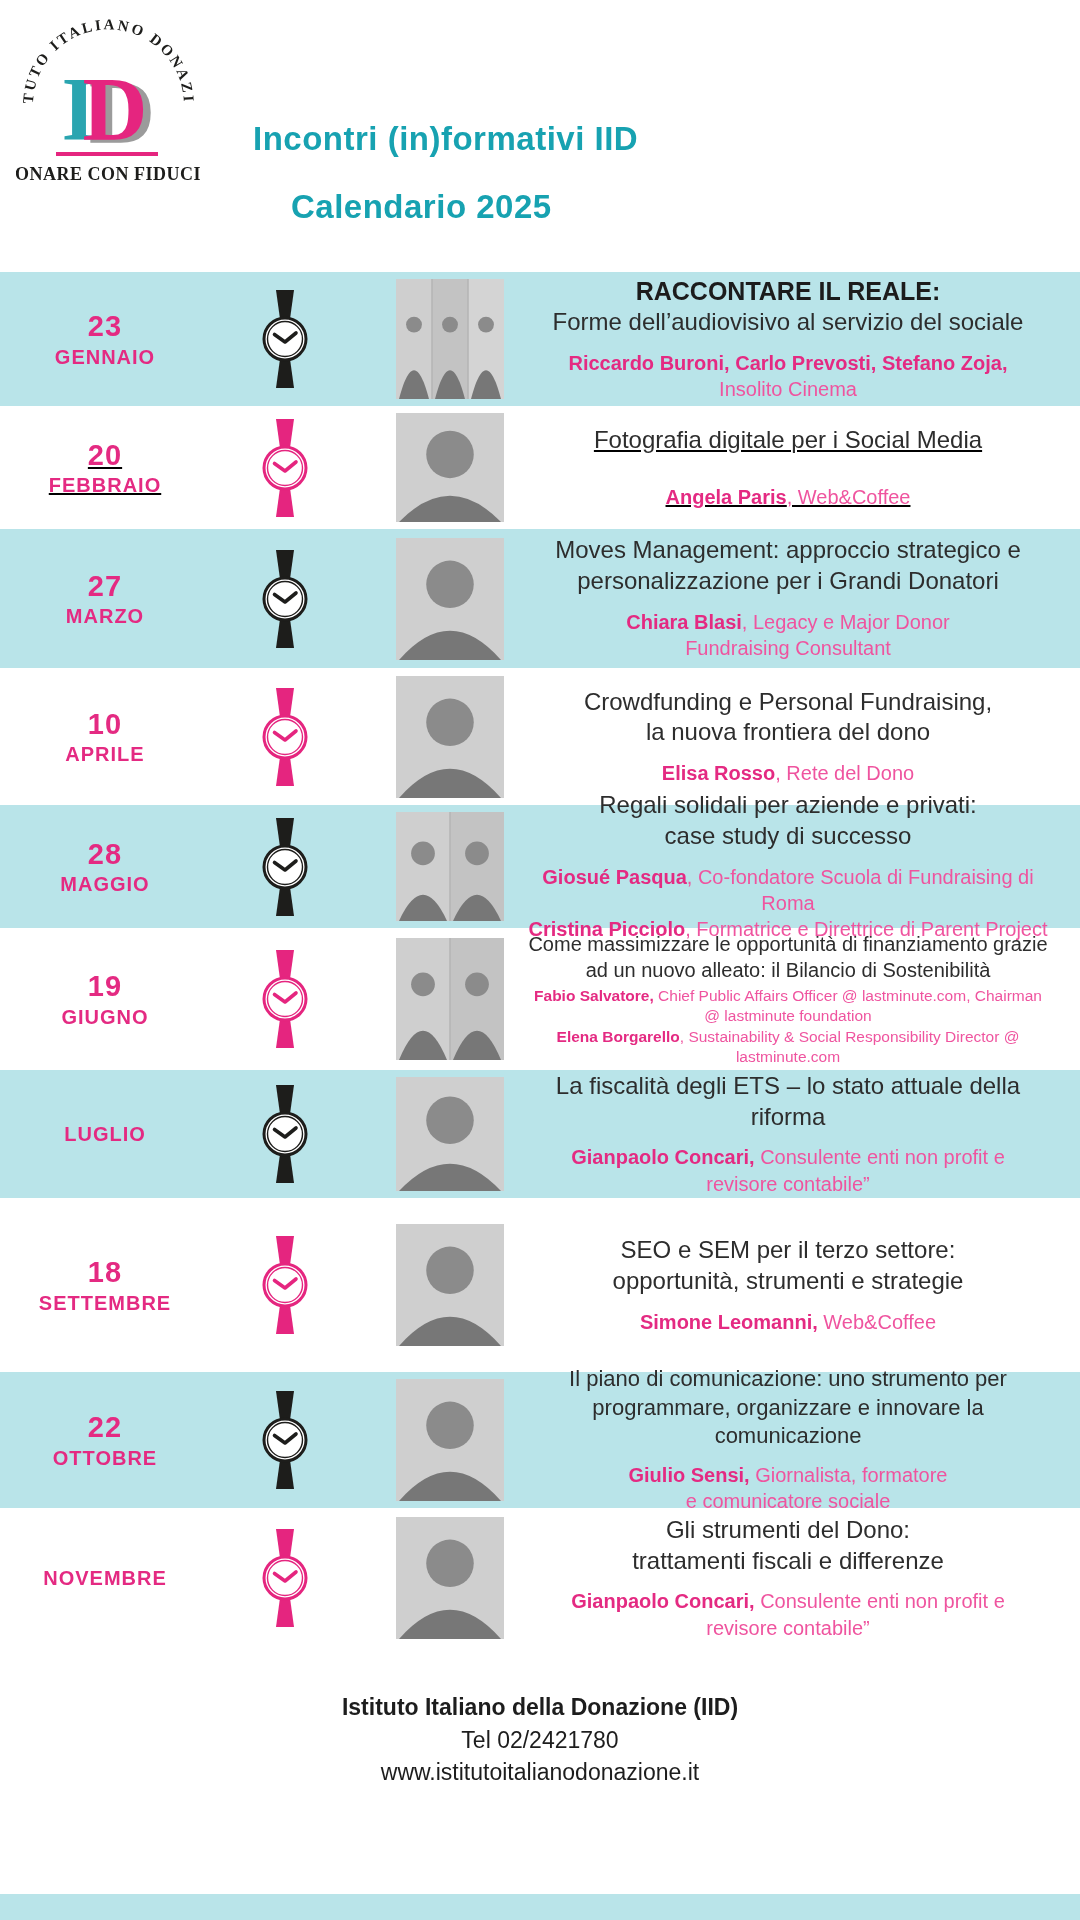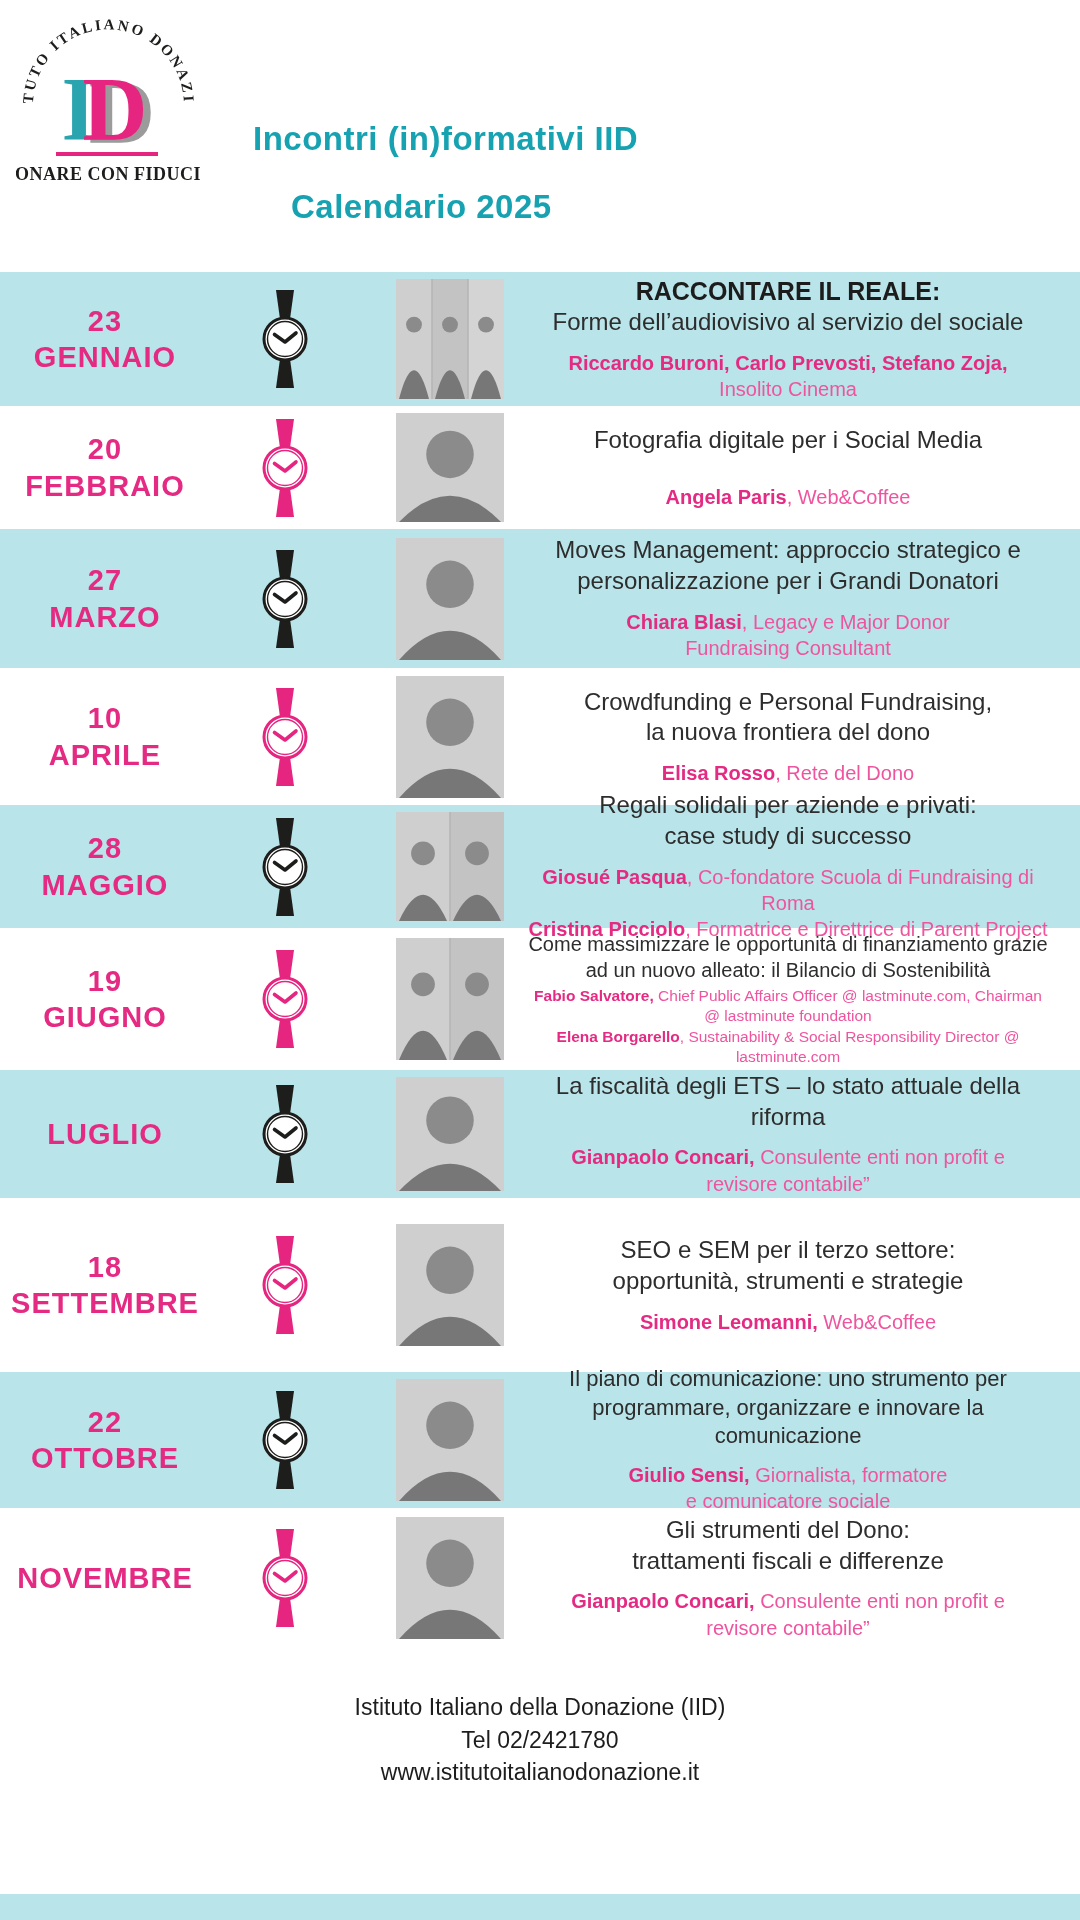--- a/index.html
+++ b/index.html
@@ -18,37 +18,37 @@
   .subtitle{
     position:absolute;left:291px;top:188px;
     font-size:33px;font-weight:bold;color:#17a2b1;letter-spacing:.5px;
   }
   
   .rows{position:absolute;top:272px;left:0;width:1080px;}
   .row{display:flex;align-items:center;background:#ffffff;}
   .row.teal{background:#b9e4e9;}
   .date-col{width:210px;text-align:center;color:#e42a82;font-weight:bold;line-height:1.25;}
   .date-day{font-size:29px;letter-spacing:1px;}
-  .date-month{font-size:29px;letter-spacing:1px;}
+  .date-month{font-size:20px;letter-spacing:1px;}
   .watch-col{width:150px;display:flex;justify-content:center;align-items:center;}
   .photo-col{width:108px;margin-left:36px;flex:0 0 auto;font-size:0;}
   .text-col{flex:1;text-align:center;padding:0 20px 0 12px;}
   .event-title{font-size:24px;color:#2d2d2d;line-height:1.28;}
   .event-title .tbold{font-weight:bold;color:#1c1c1c;font-size:25px;}
   .speakers{font-size:20px;margin-top:12px;line-height:1.32;}
   .speakers.roomy{margin-top:28px;}
   .speaker-name{color:#e42a82;font-weight:bold;}
   .speaker-role{color:#ef549f;}
   .row.compact .event-title{font-size:20px;line-height:1.3;}
   .row.compact .speakers{font-size:15.5px;margin-top:3px;line-height:1.3;}
   .row.mid .event-title{font-size:22px;}
   
   .footer{position:absolute;top:1613px;left:0;width:1080px;text-align:center;padding-top:78px;}
   .footer-line{font-size:23px;color:#1d1d1d;line-height:1.42;}
-  .footer-line.bold{font-weight:normal;}
+  .footer-line.bold{font-weight:bold;}
   .bottom-bar{position:absolute;left:0;bottom:0;width:1080px;height:26px;background:#b9e4e9;}
 </style>
 </head>
 <body>
 
 <div class="header">
   <div class="logo">
     <svg width="185" height="190" viewBox="0 0 185 190">
       <defs>
         <path id="arcPath" d="M 17,103 A 75.5,75.5 0 0 1 168,103" fill="none"></path>
@@ -101,21 +101,21 @@
         <div class="event-title">
           <div class="tbold">RACCONTARE IL REALE:</div>
           <div>Forme dell’audiovisivo al servizio del sociale</div>
         </div>
         <div class="speakers">
           <div><span class="speaker-name">Riccardo Buroni, Carlo Prevosti, Stefano Zoja,</span></div>
           <div><span class="speaker-role">Insolito Cinema</span></div>
         </div>
       </div>
     </div>
-    <div class="row" style="height: 123px;">
+    <div class="row" style="height: 123px; text-decoration: underline;">
       <div class="date-col">
         <div class="date-day">20</div>
         <div class="date-month">FEBBRAIO</div>
       </div>
       <div class="watch-col">
         <svg width="46" height="100" viewBox="0 0 46 100">
     <polygon points="14,1 32,1 28,30 18,30" fill="#e5257f"></polygon>
     <polygon points="18,70 28,70 32,99 14,99" fill="#e5257f"></polygon>
     <circle cx="23" cy="50" r="21" fill="#ffffff" stroke="#e5257f" stroke-width="3"></circle>
     <circle cx="23" cy="50" r="17.5" fill="none" stroke="#e5257f" stroke-width="1.4"></circle>

